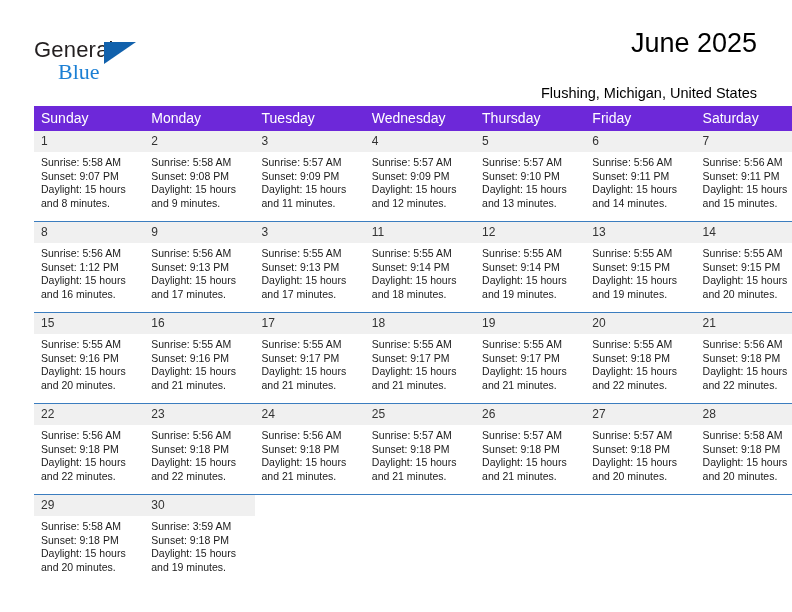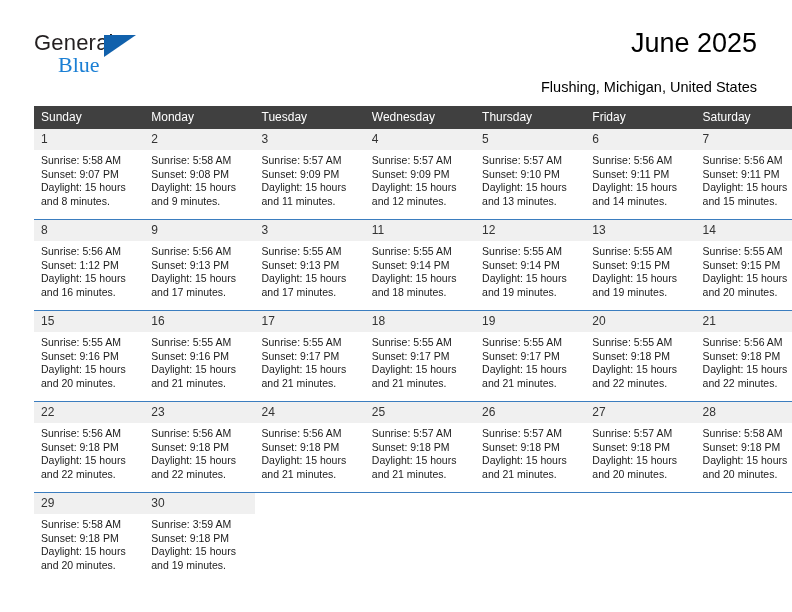--- a/index.html
+++ b/index.html
@@ -25,21 +25,21 @@
   .header {
     position: absolute;
     left: 34px;
     top: 30px;
     right: 35px;
     height: 70px;
   }
   .logo {
     position: absolute;
     left: 0;
-    top: 0;
+    top: 7px;
     width: 120px;
     height: 52px;
   }
   .logo-general {
     position: absolute;
     left: 0;
     top: 0;
     font-size: 22px;
     letter-spacing: 0.2px;
     color: #231f20;
@@ -70,40 +70,40 @@
     text-align: right;
   }
   .cal-title {
     font-size: 27px;
     font-weight: normal;
     color: #000000;
     line-height: 34px;
     white-space: nowrap;
   }
   .cal-subtitle {
-    margin-top: 18px;
+    margin-top: 24px;
     font-size: 14.5px;
     color: #000000;
     line-height: 18px;
     white-space: nowrap;
   }
 
   
   .calendar {
     position: absolute;
     left: 34px;
     top: 106px;
     width: 723px;
     border-collapse: collapse;
     table-layout: fixed;
   }
   .calendar th {
-    background: #404040;
+    background: #6d28d9;
     color: #ffffff;
-    font-size: 12px;
+    font-size: 14px;
     font-weight: normal;
     text-align: left;
     padding: 4px 0 5px 7px;
     border: none;
     width: 103.28px;
   }
   .calendar td {
     vertical-align: top;
     padding: 0;
     border: none;

